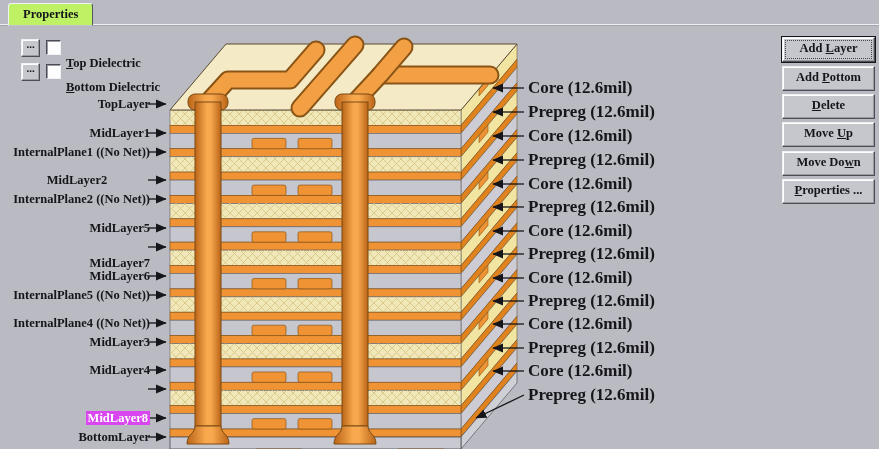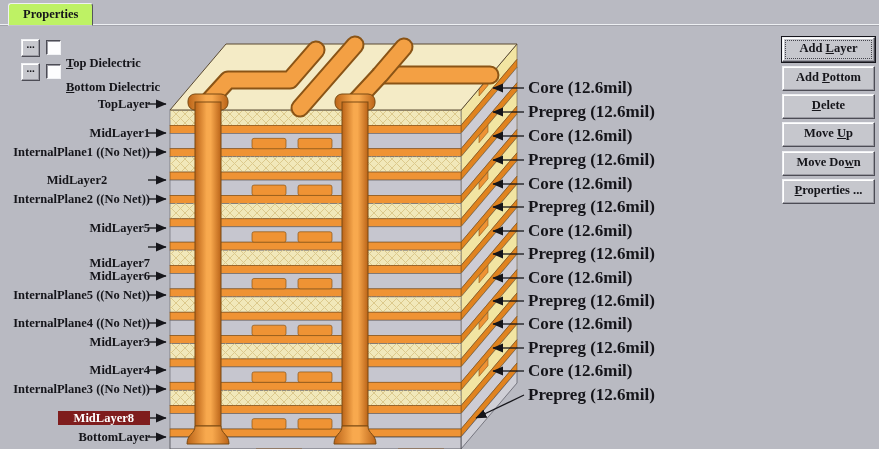--- a/index.html
+++ b/index.html
@@ -28,21 +28,21 @@
   .dd{position:absolute;left:22px;top:84px;width:134px;height:19px;background:#fff;
       border:1px solid #15151c;box-shadow:inset 1px 1px 0 #8a8a92;z-index:5;}
   .dd .val{position:absolute;left:4px;top:0;font-size:12.5px;line-height:18px;}
   .dd .arrowbtn{position:absolute;right:0;top:0;width:17px;height:17px;background:#c6c7cd;
       border:1px solid;border-color:#f0f1f4 #4c4c55 #4c4c55 #f0f1f4;text-align:center;
       font-size:8px;line-height:16px;font-family:"DejaVu Sans",sans-serif;color:#1a1a22;}
 
   
   .llabel{position:absolute;left:4px;width:146px;text-align:right;font-size:12.5px;height:16px;
       line-height:16px;white-space:nowrap;z-index:2;}
-  .llabel .sel{background:#7f1d1d;color:#fff;padding:0 16px;margin-top:32px;}
+  .llabel .sel{background:#d946ef;color:#fff;padding:0 2px;margin-top:32px;}
   
   .rlabel{position:absolute;left:528px;font-size:17px;height:16px;line-height:16px;
       white-space:nowrap;z-index:2;}
 
   
   .btn{position:absolute;left:782px;width:91px;height:23px;background:#c6c7cd;
       border:1px solid;border-color:#f0f1f4 #4c4c55 #4c4c55 #f0f1f4;
       box-shadow:inset -1px -1px 0 #9a9aa2,inset 1px 1px 0 #fff;
       font-size:12.5px;text-align:center;line-height:21px;cursor:default;}
   .btn.default{box-shadow:0 0 0 1px #15151c,inset -1px -1px 0 #9a9aa2,inset 1px 1px 0 #fff;}
@@ -227,21 +227,20 @@
   <div class="llabel" style="top:144px;"><span>InternalPlane1 ((No Net))</span></div>
   <div class="llabel" style="top:172px;text-align:center;"><span>MidLayer2</span></div>
   <div class="llabel" style="top:191px;"><span>InternalPlane2 ((No Net))</span></div>
   <div class="llabel" style="top:220px;"><span>MidLayer5</span></div>
   <div class="llabel" style="top:239px;margin-top:16px;"><span>MidLayer7</span></div>
   <div class="llabel" style="top:268px;"><span>MidLayer6</span></div>
   <div class="llabel" style="top:287px;"><span>InternalPlane5 ((No Net))</span></div>
   <div class="llabel" style="top:315px;"><span>InternalPlane4 ((No Net))</span></div>
   <div class="llabel" style="top:334px;"><span>MidLayer3</span></div>
   <div class="llabel" style="top:362px;"><span>MidLayer4</span></div>
-  <div class="llabel" style="top:381px;"><span>InternalPlane3 ((No Net))</span></div>
   <div class="llabel" style="top:410px;"><span class="sel">MidLayer8</span></div>
   <div class="llabel" style="top:429px;"><span>BottomLayer</span></div>
 
   <div class="rlabel" style="top:80px;">Core (12.6mil)</div>
   <div class="rlabel" style="top:104px;">Prepreg (12.6mil)</div>
   <div class="rlabel" style="top:128px;">Core (12.6mil)</div>
   <div class="rlabel" style="top:152px;">Prepreg (12.6mil)</div>
   <div class="rlabel" style="top:176px;">Core (12.6mil)</div>
   <div class="rlabel" style="top:199px;">Prepreg (12.6mil)</div>
   <div class="rlabel" style="top:223px;">Core (12.6mil)</div>

